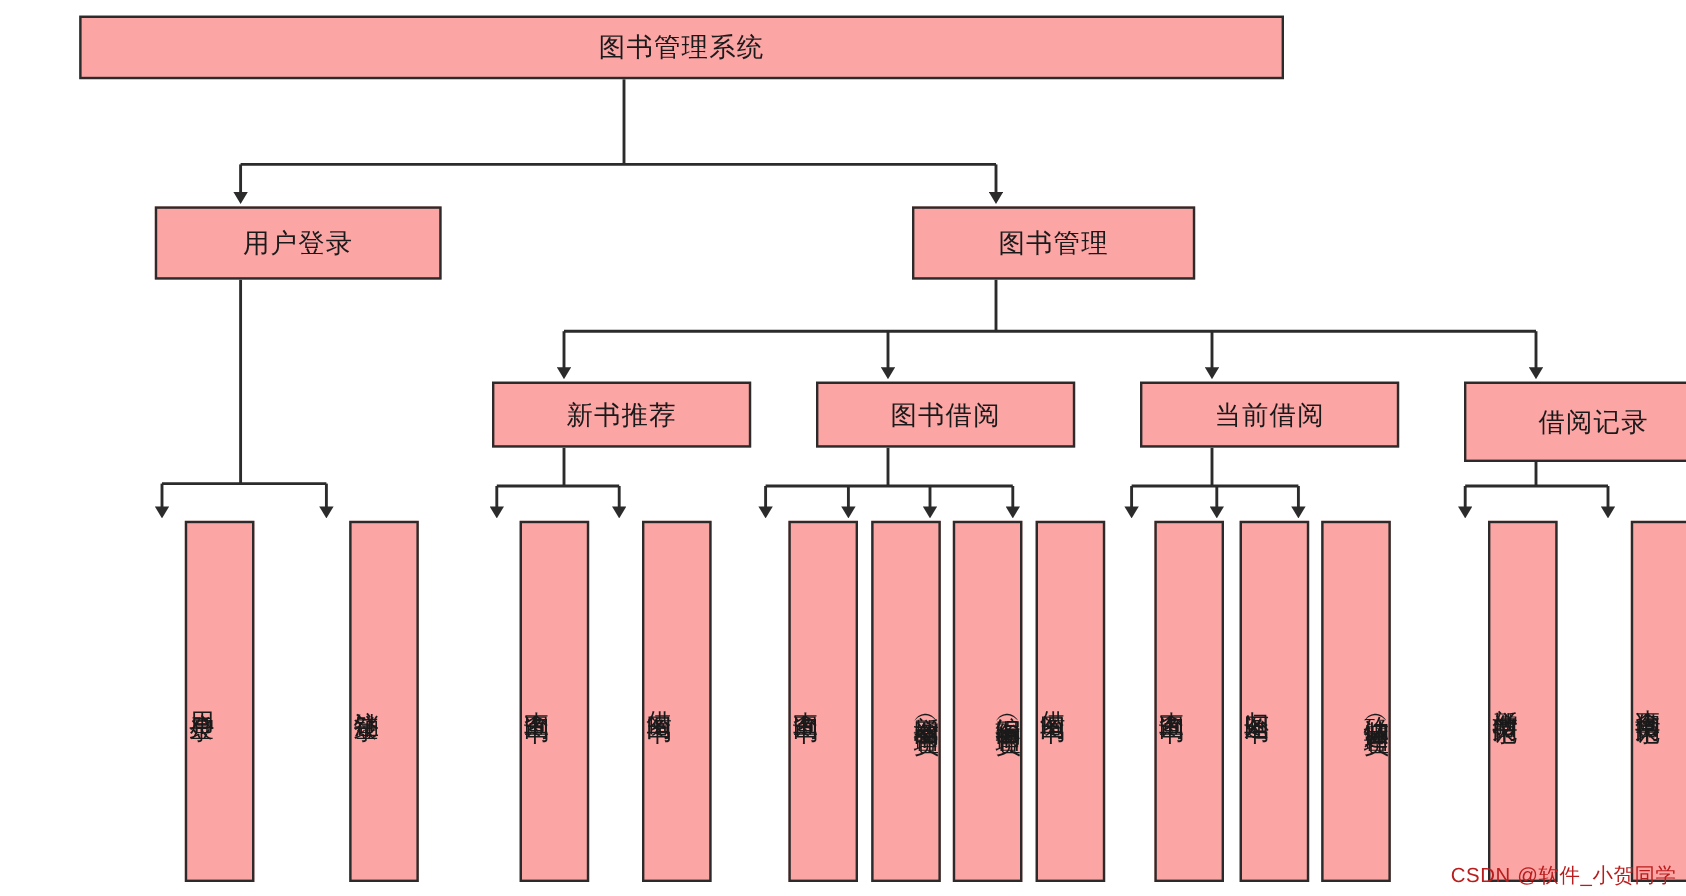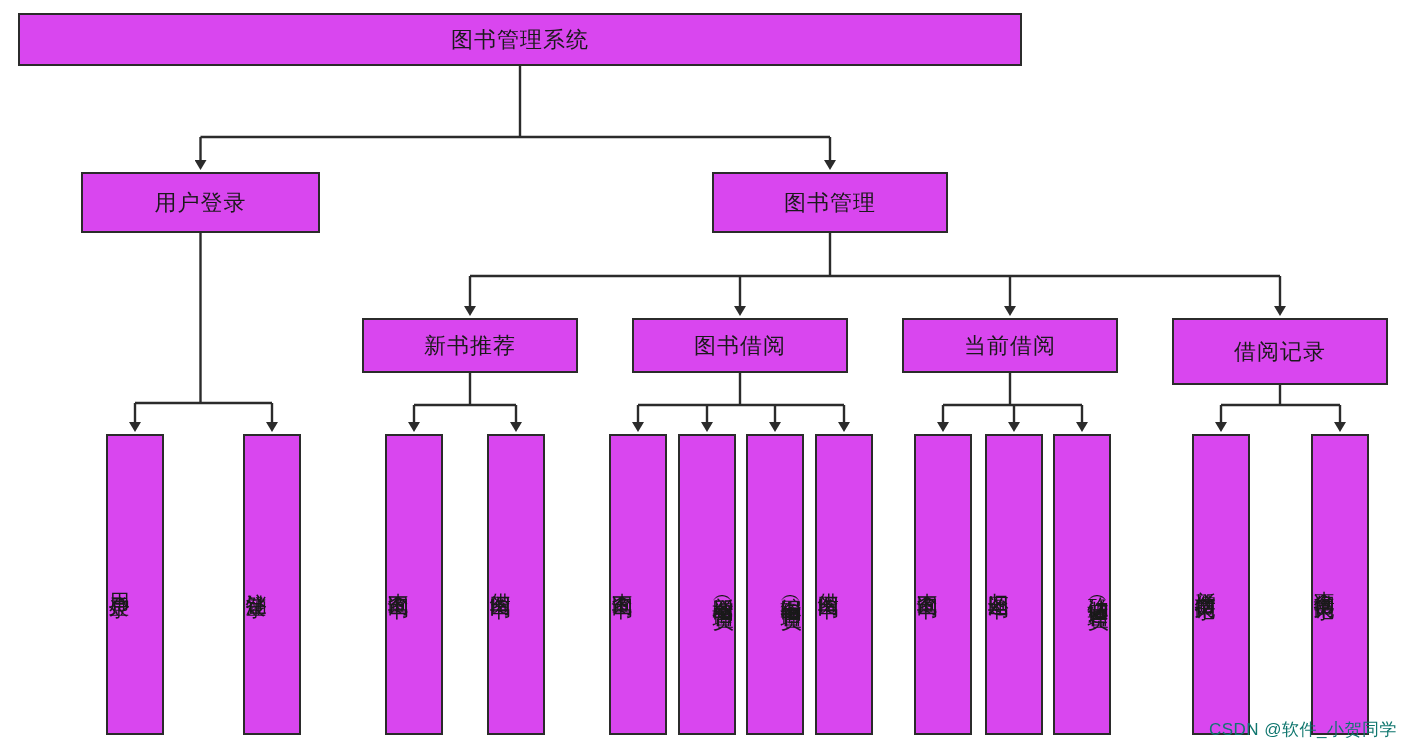--- a/index.html
+++ b/index.html
@@ -21,26 +21,27 @@
     position: absolute;
     left: 0;
     top: 0;
     width: 1405px;
     height: 747px;
     pointer-events: none;
   }
   .node {
     position: absolute;
     box-sizing: border-box;
-    background: #d946ef;
+    background: #fca5a5;
     border: 2px solid #2b2b2b;
     display: flex;
     align-items: center;
     justify-content: center;
     color: #1a1a1a;
+    margin-left: 48px;
   }
   .node.horiz {
     font-size: 22px;
     letter-spacing: 1px;
   }
   .node.vert {
     writing-mode: vertical-rl;
     text-orientation: upright;
     align-items: flex-end;
     justify-content: center;
@@ -56,21 +57,21 @@
   }
   .node-label {
     display: block;
     white-space: pre;
   }
   .watermark {
     position: absolute;
     right: 8px;
     bottom: 6px;
     font-size: 17px;
-    color: #0f766e;
+    color: #b91c1c;
     letter-spacing: 0.5px;
     white-space: nowrap;
   }
 </style>
 </head>
 <body>
 
 <div id="canvas">
 
   <svg id="wires" viewBox="0 0 1405 747" xmlns="http://www.w3.org/2000/svg">

